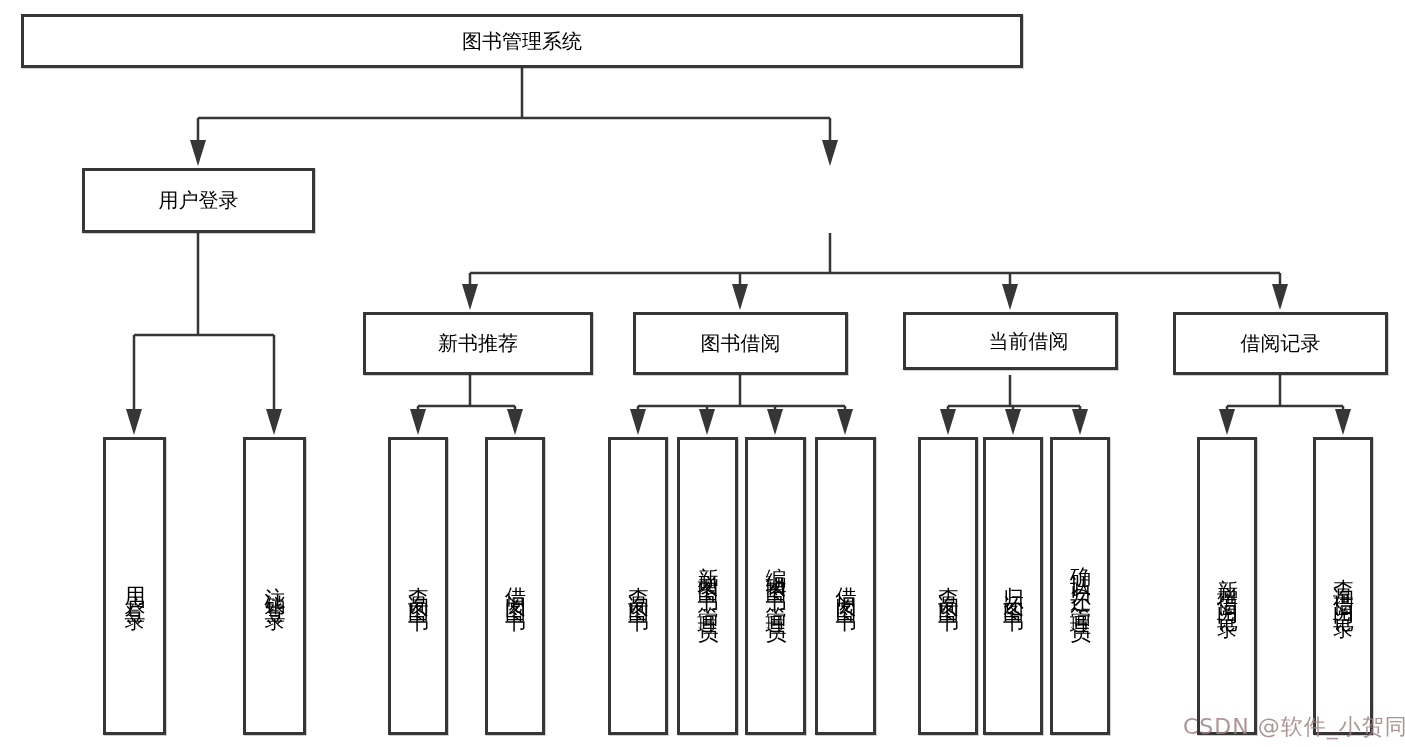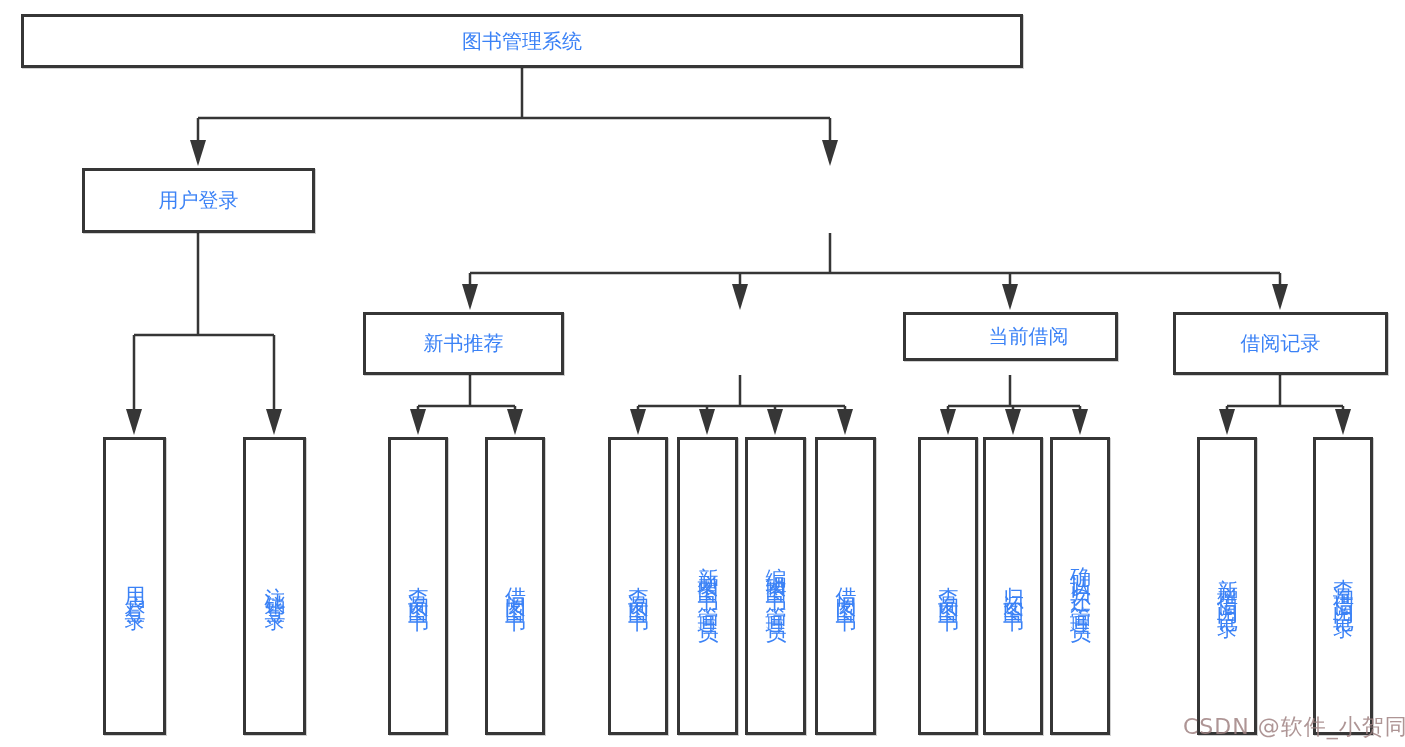--- a/index.html
+++ b/index.html
@@ -11,21 +11,21 @@
     overflow:hidden;
   }
   #connector-layer{position:absolute;left:0;top:0;z-index:1;}
   .box{
     position:absolute;
     box-sizing:border-box;
     background:#ffffff;
     border:3px solid #363636;
     box-shadow:1px 1px 0 rgba(0,0,0,0.18);
     display:flex;align-items:center;justify-content:center;
-    color:#3b82f6;
+    color:#000000;
     font-size:20px;
     z-index:2;
     text-align:center;
   }
   .leaf .vtext{
     writing-mode:vertical-rl;
     text-orientation:mixed;
     letter-spacing:8px;
     font-size:21px;
     line-height:1;
@@ -83,22 +83,23 @@
       <polygon points="1072,409 1088,409 1080,435"></polygon>
       <polygon points="1219,409 1235,409 1227,435"></polygon>
       <polygon points="1335,409 1351,409 1343,435"></polygon>
     </g>
   </svg>
 
   <div class="box" style="left:21px;top:14px;width:1002px;height:54px;">图书管理系统</div>
 
   <div class="box" style="left:82px;top:168px;width:233px;height:65px;">用户登录</div>
 
-  <div class="box" style="left:363px;top:312px;width:201px;height:63px;">新书推荐</div>
-  <div class="box" style="left:903px;top:312px;width:215px;height:49px;padding-left:36px;">当前借阅</div>
+  <div class="box" style="left:363px;top:312px;width:230px;height:63px;">新书推荐</div>
+  <div class="box" style="left:633px;top:312px;width:215px;height:63px;">图书借阅</div>
+  <div class="box" style="left:903px;top:312px;width:215px;height:58px;padding-left:36px;">当前借阅</div>
   <div class="box" style="left:1173px;top:312px;width:215px;height:63px;">借阅记录</div>
 
   <div class="box leaf" style="left:103px;top:437px;width:63px;height:298px;">
     <span class="vtext">用户登录</span>
   </div>
   <div class="box leaf" style="left:243px;top:437px;width:63px;height:298px;">
     <span class="vtext">注销登录</span>
   </div>
 
   <div class="box leaf" style="left:388px;top:437px;width:60px;height:298px;">

